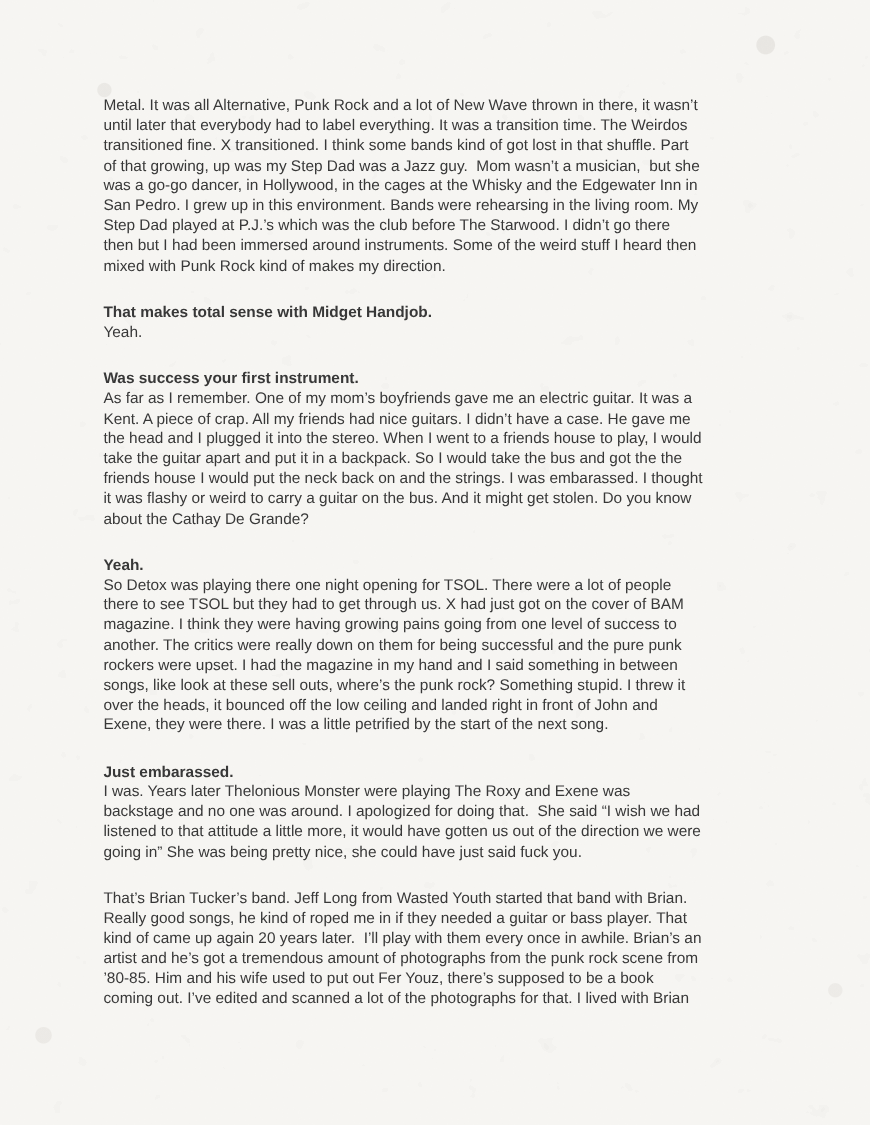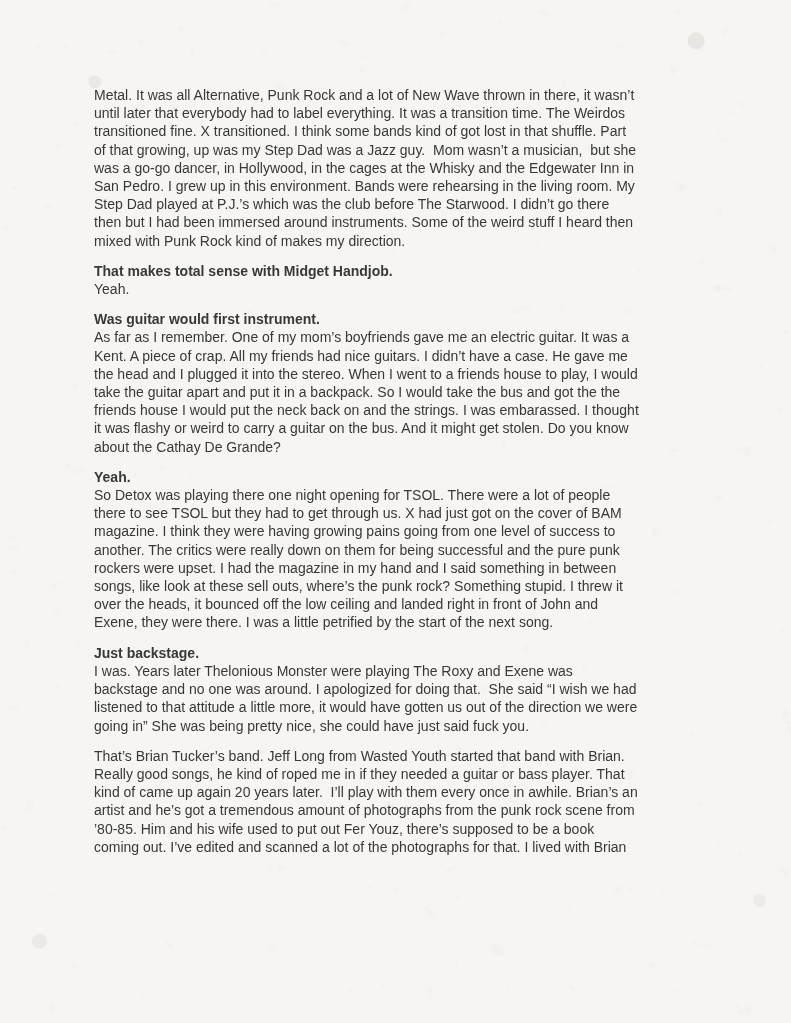--- a/index.html
+++ b/index.html
@@ -42,21 +42,21 @@
     letter-spacing: 0;
   }
   .para {
     margin: 0;
     white-space: pre; 
   }
   .question {
     font-weight: 700;
   }
   .qa {
-    margin-top: 12px;
+    margin-top: 24px;
   }
 </style>
 </head>
 <body>
 
 <div class="sheet">
 
   <svg class="texture" xmlns="http://www.w3.org/2000/svg">
     <filter id="blotch">
       <feTurbulence type="fractalNoise" baseFrequency="0.045 0.05" numOctaves="3" seed="11" result="n"></feTurbulence>
@@ -84,21 +84,21 @@
 Step Dad played at P.J.’s which was the club before The Starwood. I didn’t go there
 then but I had been immersed around instruments. Some of the weird stuff I heard then
 mixed with Punk Rock kind of makes my direction.</p>
 
     <div class="qa">
       <p class="para question">That makes total sense with Midget Handjob.</p>
       <p class="para answer">Yeah.</p>
     </div>
 
     <div class="qa">
-      <p class="para question">Was guitar would first instrument.</p>
+      <p class="para question">Was success your first instrument.</p>
       <p class="para answer">As far as I remember. One of my mom’s boyfriends gave me an electric guitar. It was a
 Kent. A piece of crap. All my friends had nice guitars. I didn’t have a case. He gave me
 the head and I plugged it into the stereo. When I went to a friends house to play, I would
 take the guitar apart and put it in a backpack. So I would take the bus and got the the
 friends house I would put the neck back on and the strings. I was embarassed. I thought
 it was flashy or weird to carry a guitar on the bus. And it might get stolen. Do you know
 about the Cathay De Grande?</p>
     </div>
 
     <div class="qa">
@@ -107,21 +107,21 @@
 there to see TSOL but they had to get through us. X had just got on the cover of BAM
 magazine. I think they were having growing pains going from one level of success to
 another. The critics were really down on them for being successful and the pure punk
 rockers were upset. I had the magazine in my hand and I said something in between
 songs, like look at these sell outs, where’s the punk rock? Something stupid. I threw it
 over the heads, it bounced off the low ceiling and landed right in front of John and
 Exene, they were there. I was a little petrified by the start of the next song.</p>
     </div>
 
     <div class="qa">
-      <p class="para question">Just backstage.</p>
+      <p class="para question">Just embarassed.</p>
       <p class="para answer">I was. Years later Thelonious Monster were playing The Roxy and Exene was
 backstage and no one was around. I apologized for doing that.  She said “I wish we had
 listened to that attitude a little more, it would have gotten us out of the direction we were
 going in” She was being pretty nice, she could have just said fuck you.</p>
     </div>
 
     <div class="qa">
       <p class="para answer">That’s Brian Tucker’s band. Jeff Long from Wasted Youth started that band with Brian.
 Really good songs, he kind of roped me in if they needed a guitar or bass player. That
 kind of came up again 20 years later.  I’ll play with them every once in awhile. Brian’s an

